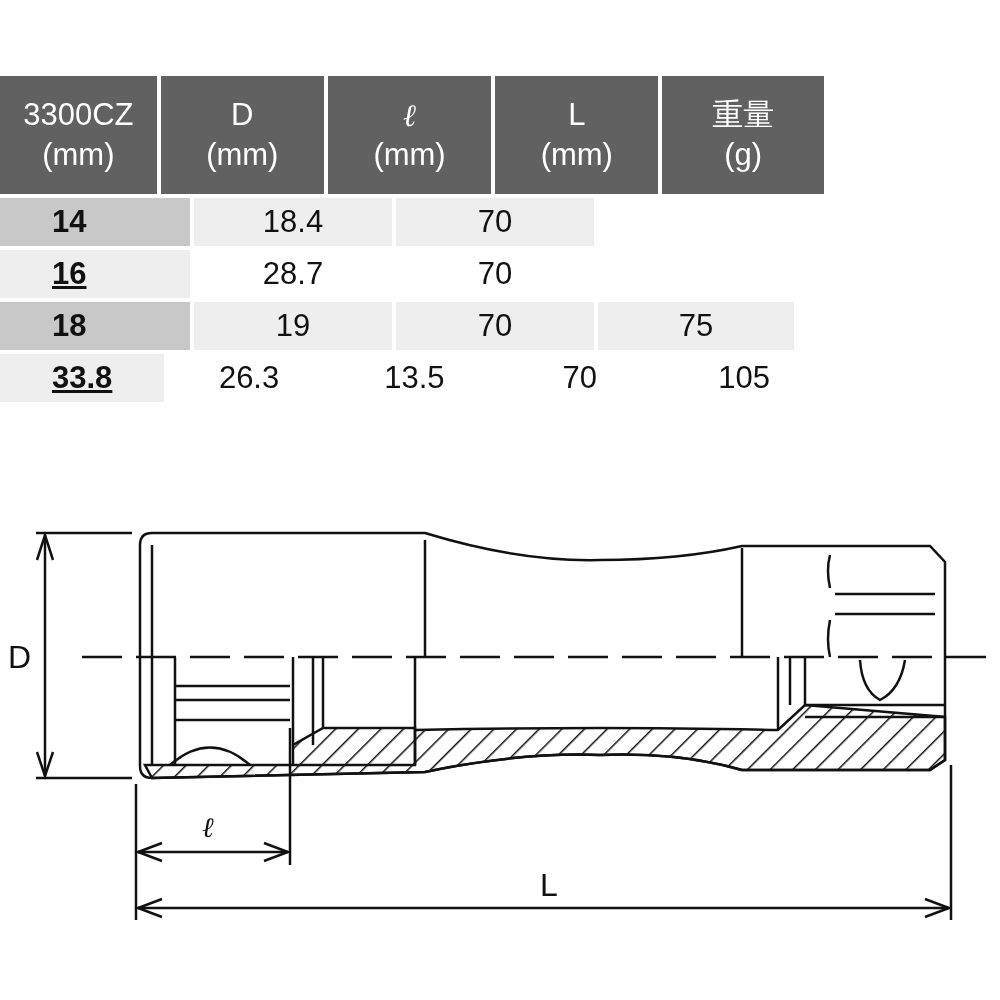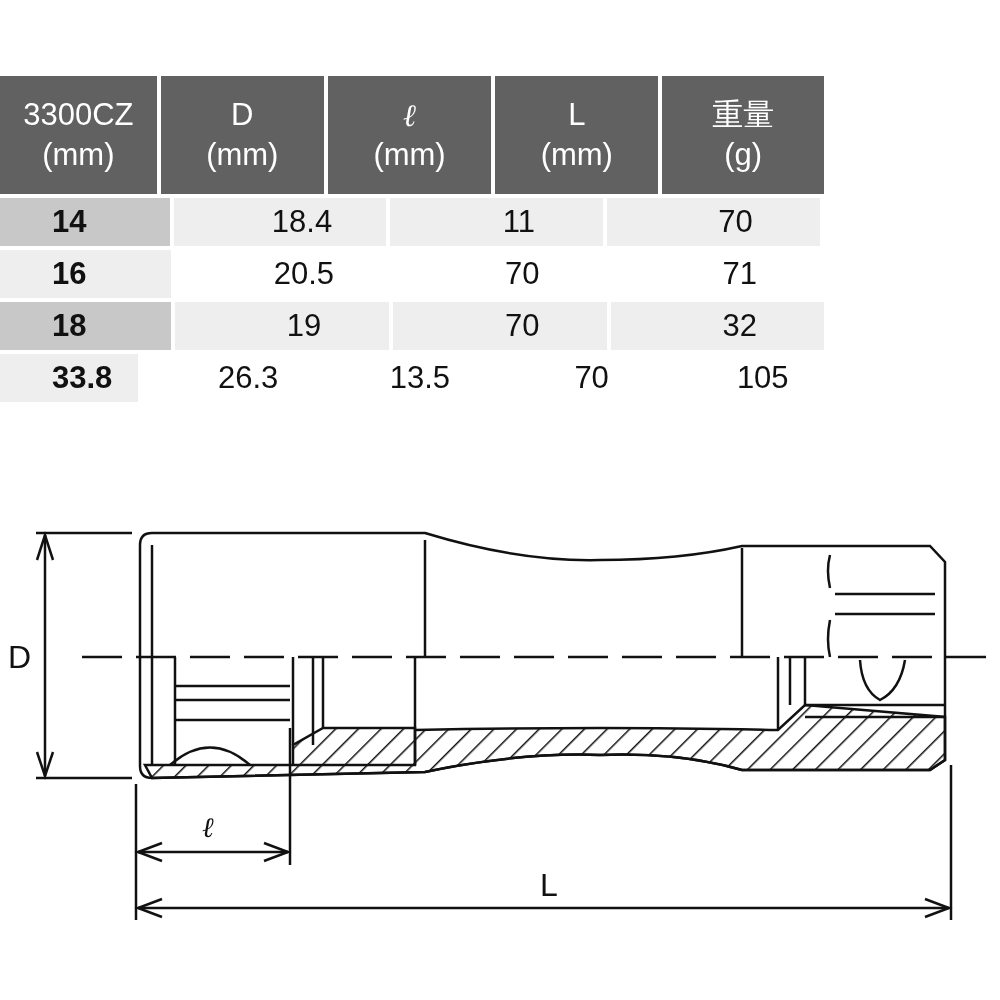--- a/index.html
+++ b/index.html
@@ -5,27 +5,27 @@
   html, body { margin:0; padding:0; background:#fff; }
   body { width:1000px; height:1000px; position:relative; overflow:hidden;
          font-family:"Liberation Sans", sans-serif; color:#111; }
   .tbl { position:absolute; left:0; top:76px; width:824px; }
   .hdr-row { display:flex; height:118px; }
   .hcell { background:#616161; color:#fff; display:flex; flex-direction:column;
            align-items:center; justify-content:center; font-size:31px; line-height:40px;
            margin-right:4px; }
   .row { display:flex; height:48px; margin-top:4px; }
   .cell { display:flex; align-items:center; justify-content:center; font-size:31px;
-          margin-right:4px;padding-left:44px; }
+          margin-right:4px; }
   .c0 { width:190px; } .c1 { width:198px; } .c2 { width:198px; } .c3 { width:198px; } .c4 { width:196px; margin-right:0; }
   .first { font-weight:bold; justify-content:flex-start; padding-left:52px; box-sizing:border-box; }
   .odd .first { background:#c8c8c8; }
   .odd .cell { background:#eeeeee; }
   .odd .first { background:#c8c8c8; }
-  .even .first { background:#eeeeee; }
+  .even .first { background:#eeeeee;text-decoration:underline; }
   .even .cell:not(.first) { background:#fff; }
   .diagram { position:absolute; left:0; top:515px; width:1000px; height:420px; }
   .lbl { position:absolute; font-size:32px; }
 </style>
 </head>
 <body>
 
 <div class="tbl">
   <div class="hdr-row">
     <div class="hcell c0">
@@ -46,34 +46,32 @@
     </div>
     <div class="hcell c4">
       <span>重量</span>
       <span>(g)</span>
     </div>
   </div>
 
   <div class="row odd">
     <div class="cell c0 first">14</div>
     <div class="cell c1">18.4</div>
-    <div class="cell c2">11</div>
     <div class="cell c3">70</div>
   </div>
   <div class="row even">
     <div class="cell c0 first">16</div>
-    <div class="cell c1">20.5</div>
+    <div class="cell c1">28.7</div>
     <div class="cell c3">70</div>
-    <div class="cell c4">71</div>
   </div>
   <div class="row odd">
     <div class="cell c0 first">18</div>
     <div class="cell c2">19</div>
     <div class="cell c3">70</div>
-    <div class="cell c4">32</div>
+    <div class="cell c4">75</div>
   </div>
   <div class="row even">
     <div class="cell c0 first">33.8</div>
     <div class="cell c1">26.3</div>
     <div class="cell c2">13.5</div>
     <div class="cell c3">70</div>
     <div class="cell c4">105</div>
   </div>
 </div>
 

